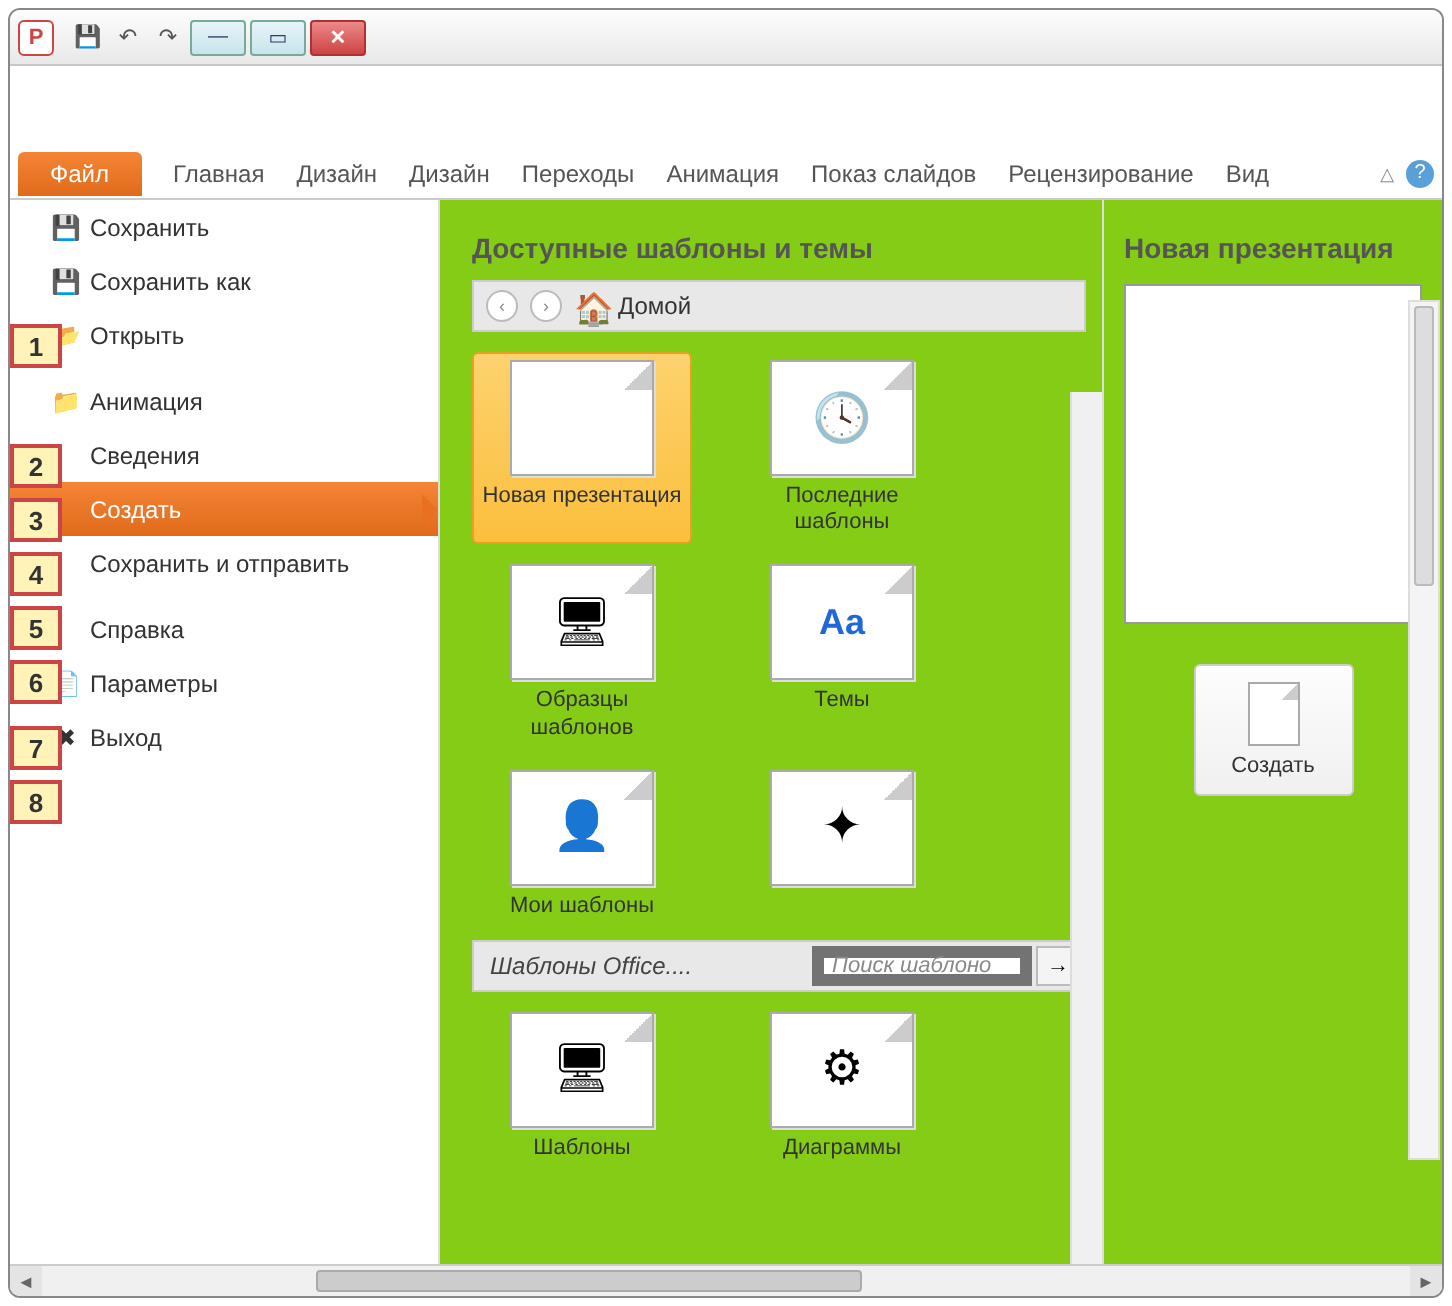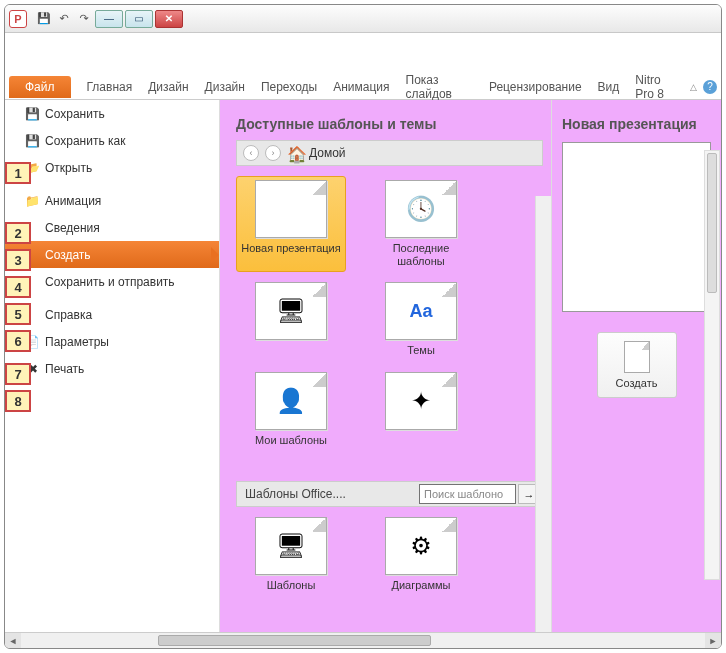--- a/index.html
+++ b/index.html
@@ -21,37 +21,37 @@
 .help-btn { width:14px; height:14px; border-radius:50%; background:#5aa0d8; color:#fff; font-size:10px; display:flex; align-items:center; justify-content:center; }
 .ribbon-min { color:#888; font-size:9px; }
 .body { flex:1; display:flex; overflow:hidden; }
 .sidebar { width:215px; background:#fff; border-right:1px solid #ddd; position:relative; }
 .sb-item { height:27px; display:flex; align-items:center; padding-left:40px; font-size:12px; color:#333; position:relative; }
 .sb-item.selected { background:linear-gradient(#f58536,#e06a1a); color:#fff; }
 .sb-item.selected::after { content:''; position:absolute; right:-8px; top:50%; margin-top:-8px; border:8px solid transparent; border-left-color:#e97020; }
 .sb-icon { position:absolute; left:20px; width:16px; height:16px; display:flex; align-items:center; justify-content:center; font-size:12px; }
 .sb-sep { height:6px; }
 .callout { position:absolute; left:0; width:26px; height:22px; background:#fff3b8; border:2px solid #c44; display:flex; align-items:center; justify-content:center; font-size:13px; font-weight:bold; color:#333; z-index:10; }
-.main { flex:1; display:flex; background:#f0abfc; }
+.main { flex:1; display:flex; background:#84cc16; }
 .templates { flex:1; padding:16px 8px 0 16px; overflow:hidden; position:relative; }
 .sec-title { font-size:14px; font-weight:bold; color:#555; margin-bottom:8px; }
 .breadcrumb { display:flex; align-items:center; gap:6px; background:#e8e8e8; height:26px; padding:0 6px; margin-bottom:10px; border:1px solid #ccc; }
 .bc-btn { width:16px; height:16px; background:#fff; border:1px solid #bbb; border-radius:50%; display:flex; align-items:center; justify-content:center; font-size:9px; color:#888; }
 .bc-home { width:16px; height:16px; }
 .bc-text { font-size:12px; color:#333; }
 .template-grid { display:flex; flex-wrap:wrap; gap:6px 20px; }
 .template-item { width:110px; display:flex; flex-direction:column; align-items:center; text-align:center; padding:4px; }
 .template-item.selected { background:linear-gradient(#fdd26e,#fbbf3c); border:1px solid #e8a020; border-radius:3px; padding:3px; }
 .template-icon { width:72px; height:58px; background:#fff; border:1px solid #aaa; margin-bottom:4px; position:relative; box-shadow:1px 1px 0 #ddd; }
 .template-icon::before { content:''; position:absolute; top:0; right:0; width:14px; height:14px; background:linear-gradient(135deg,#fff 50%,#ccc 50%); }
 .template-label { font-size:11px; color:#333; line-height:1.2; max-width:100px; }
 .badge { position:absolute; inset:0; display:flex; align-items:center; justify-content:center; }
-.office-bar { display:flex; align-items:center; background:#e8e8e8; border:1px solid #ccc; height:26px; margin-top:24px; }
+.office-bar { display:flex; align-items:center; background:#e8e8e8; border:1px solid #ccc; height:26px; margin-top:0;font-style:italic; }
 .office-label { flex:1; padding-left:8px; font-size:12px; color:#444; }
-.office-search { width:97px; height:20px; border:1px solid #737373; font-size:11px; padding:0 4px; background:#fff; color:#888; display:flex; align-items:center; }
+.office-search { width:110px; height:20px; border:6px solid #737373; font-size:11px; padding:0 4px; background:#fff; color:#888; display:flex; align-items:center; }
 .office-go { width:22px; height:20px; border:1px solid #bbb; background:#f4f4f4; margin:0 2px; display:flex; align-items:center; justify-content:center; font-size:11px; }
 .preview-pane { width:170px; border-left:1px solid #ddd; padding:16px 10px; }
 .preview-box { width:100%; height:170px; border:1px solid #999; background:#fff; margin:10px 0 20px; }
 .create-btn { width:80px; margin:0 auto; border:1px solid #ccc; border-radius:3px; padding:8px; display:flex; flex-direction:column; align-items:center; gap:4px; background:linear-gradient(#fdfdfd,#f0f0f0); }
 .create-icon { width:26px; height:32px; background:#fff; border:1px solid #aaa; position:relative; }
 .create-icon::before { content:''; position:absolute; top:0; right:0; width:8px; height:8px; background:linear-gradient(135deg,#fff 50%,#ccc 50%); }
 .create-label { font-size:11px; color:#333; }
 .vscroll { position:absolute; top:96px; right:0; width:16px; bottom:0; background:#f0f0f0; border-left:1px solid #ddd; }
 .hscroll { height:16px; background:#f0f0f0; border-top:1px solid #ccc; display:flex; }
 .hs-arrow { width:16px; height:16px; display:flex; align-items:center; justify-content:center; font-size:9px; color:#666; background:#e4e4e4; }
@@ -83,21 +83,20 @@
   <div class="ribbon-tabs">
     <div class="file-tab">Файл</div>
     <div class="r-tab">Главная</div>
     <div class="r-tab">Дизайн</div>
     <div class="r-tab">Дизайн</div>
     <div class="r-tab">Переходы</div>
     <div class="r-tab">Анимация</div>
     <div class="r-tab">Показ слайдов</div>
     <div class="r-tab">Рецензирование</div>
     <div class="r-tab">Вид</div>
-    <div class="r-tab">Nitro Pro 8</div>
     <div class="help">
       <div class="ribbon-min">△</div>
       <div class="help-btn">?</div>
     </div>
   </div>
 
   <div class="body">
     <div class="sidebar" id="sidebar">
         <div class="sb-item">
           <span class="sb-icon">💾</span>
@@ -136,21 +135,21 @@
           <span>Справка</span>
         </div>
         <div class="callout" style="top: 263px;">7</div>
         <div class="sb-item">
           <span class="sb-icon">📄</span>
           <span>Параметры</span>
         </div>
         <div class="callout" style="top: 290px;">8</div>
         <div class="sb-item">
           <span class="sb-icon">✖</span>
-          <span>Печать</span>
+          <span>Выход</span>
         </div>
       </div>
 
     <div class="main">
       <div class="templates">
         <div class="sec-title">Доступные шаблоны и темы</div>
         <div class="breadcrumb">
           <div class="bc-btn">‹</div>
           <div class="bc-btn">›</div>
           <div class="bc-home">🏠</div>
@@ -164,20 +163,21 @@
             <div class="template-item">
               <div class="template-icon">
                 <div class="badge" style="font-size: 24px;">🕓</div>
               </div>
               <div class="template-label">Последние шаблоны</div>
             </div>
             <div class="template-item">
               <div class="template-icon">
                 <div class="badge" style="font-size: 24px;">🖥</div>
               </div>
+              <div class="template-label">Образцы шаблонов</div>
             </div>
             <div class="template-item">
               <div class="template-icon">
                 <div class="badge" style="font-size: 18px; color: rgb(34, 102, 221); font-weight: bold;">Aa</div>
               </div>
               <div class="template-label">Темы</div>
             </div>
             <div class="template-item">
               <div class="template-icon">
                 <div class="badge" style="font-size: 24px;">👤</div>

